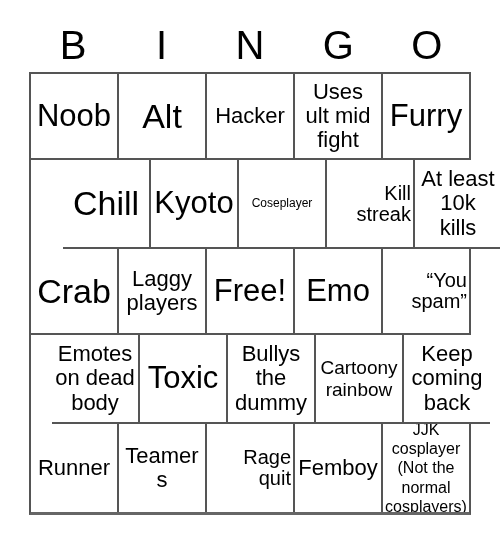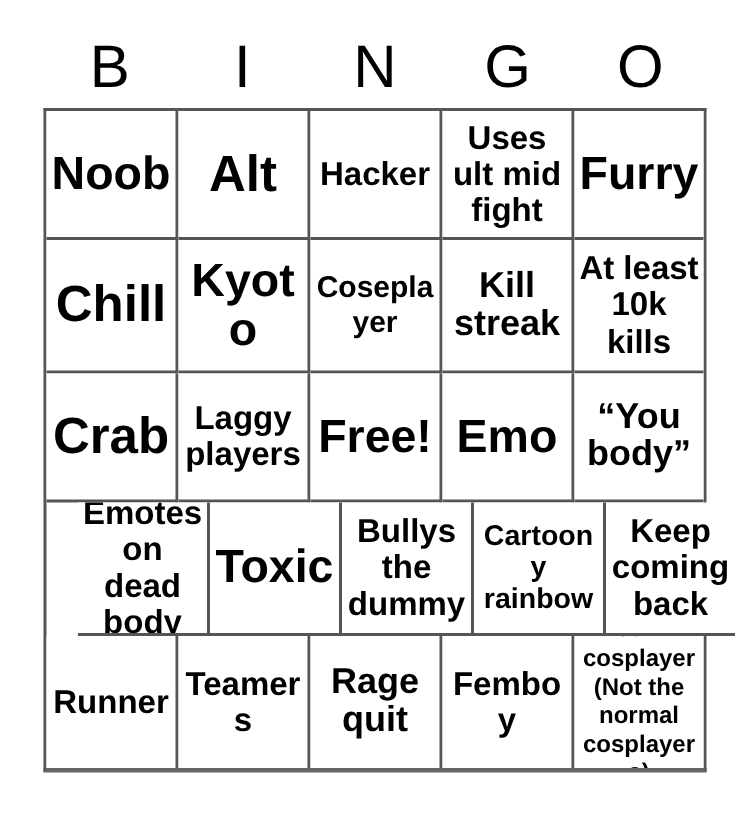--- a/index.html
+++ b/index.html
@@ -43,28 +43,27 @@
 
   
   .grid {
     width: 442px;
     border-top: 2px solid #555555;
     border-left: 2px solid #555555;
     border-right: 2px solid #555555;
     border-bottom: 3px solid #666666;
     box-sizing: border-box;
     background: #ffffff;
-    font-weight: bold;
   }
   .grid-row {
     display: flex;
     width: 100%;
   }
   .grid-row.r0 { height: 86px; }
-  .grid-row.r1 { height: 89px; }
+  .grid-row.r1 { height: 89px; margin-left: 32px; }
   .grid-row.r2 { height: 86px; }
   .grid-row.r3 { height: 89px; padding-left: 21px; }
   .grid-row.r4 { height: 88px; }
 
   .cell {
     flex: 1 1 0;
     min-width: 0;
     box-sizing: border-box;
     border-right: 2px solid #555555;
     border-bottom: 2px solid #555555;
@@ -83,24 +82,24 @@
   .cell-text {
     display: block;
     width: 100%;
     word-wrap: break-word;
     white-space: pre-line;
   }
 
   
   .fs-xxl .cell-text { font-size: 34px; }
   .fs-xl  .cell-text { font-size: 31px; }
-  .fs-lg  .cell-text { font-size: 24px; line-height: 1.04; }
+  .fs-lg  .cell-text { font-size: 20px; line-height: 1.04; text-align: right; }
   .fs-md  .cell-text { font-size: 22px; line-height: 1.1; }
   .fs-sm  .cell-text { font-size: 19px; line-height: 1.12; }
-  .fs-xs  .cell-text { font-size: 20px; line-height: 1.14; }
+  .fs-xs  .cell-text { font-size: 12px; line-height: 1.14; }
   .fs-xxs .cell-text { font-size: 16px; line-height: 1.2; }
 </style>
 </head>
 <body>
 
 <div id="bingo-card">
 
   <div class="header-row">
     <div class="header-cell">B</div>
     <div class="header-cell">I</div>
@@ -161,21 +160,21 @@
 players</span>
         </div>
       <div class="cell fs-xl">
           <span class="cell-text">Free!</span>
         </div>
       <div class="cell fs-xl">
           <span class="cell-text">Emo</span>
         </div>
       <div class="cell fs-lg">
           <span class="cell-text">“You
-body”</span>
+spam”</span>
         </div>
     </div>
 
     <div class="grid-row r3">
       <div class="cell fs-md">
           <span class="cell-text">Emotes
 on dead
 body</span>
         </div>
       <div class="cell fs-xl">

